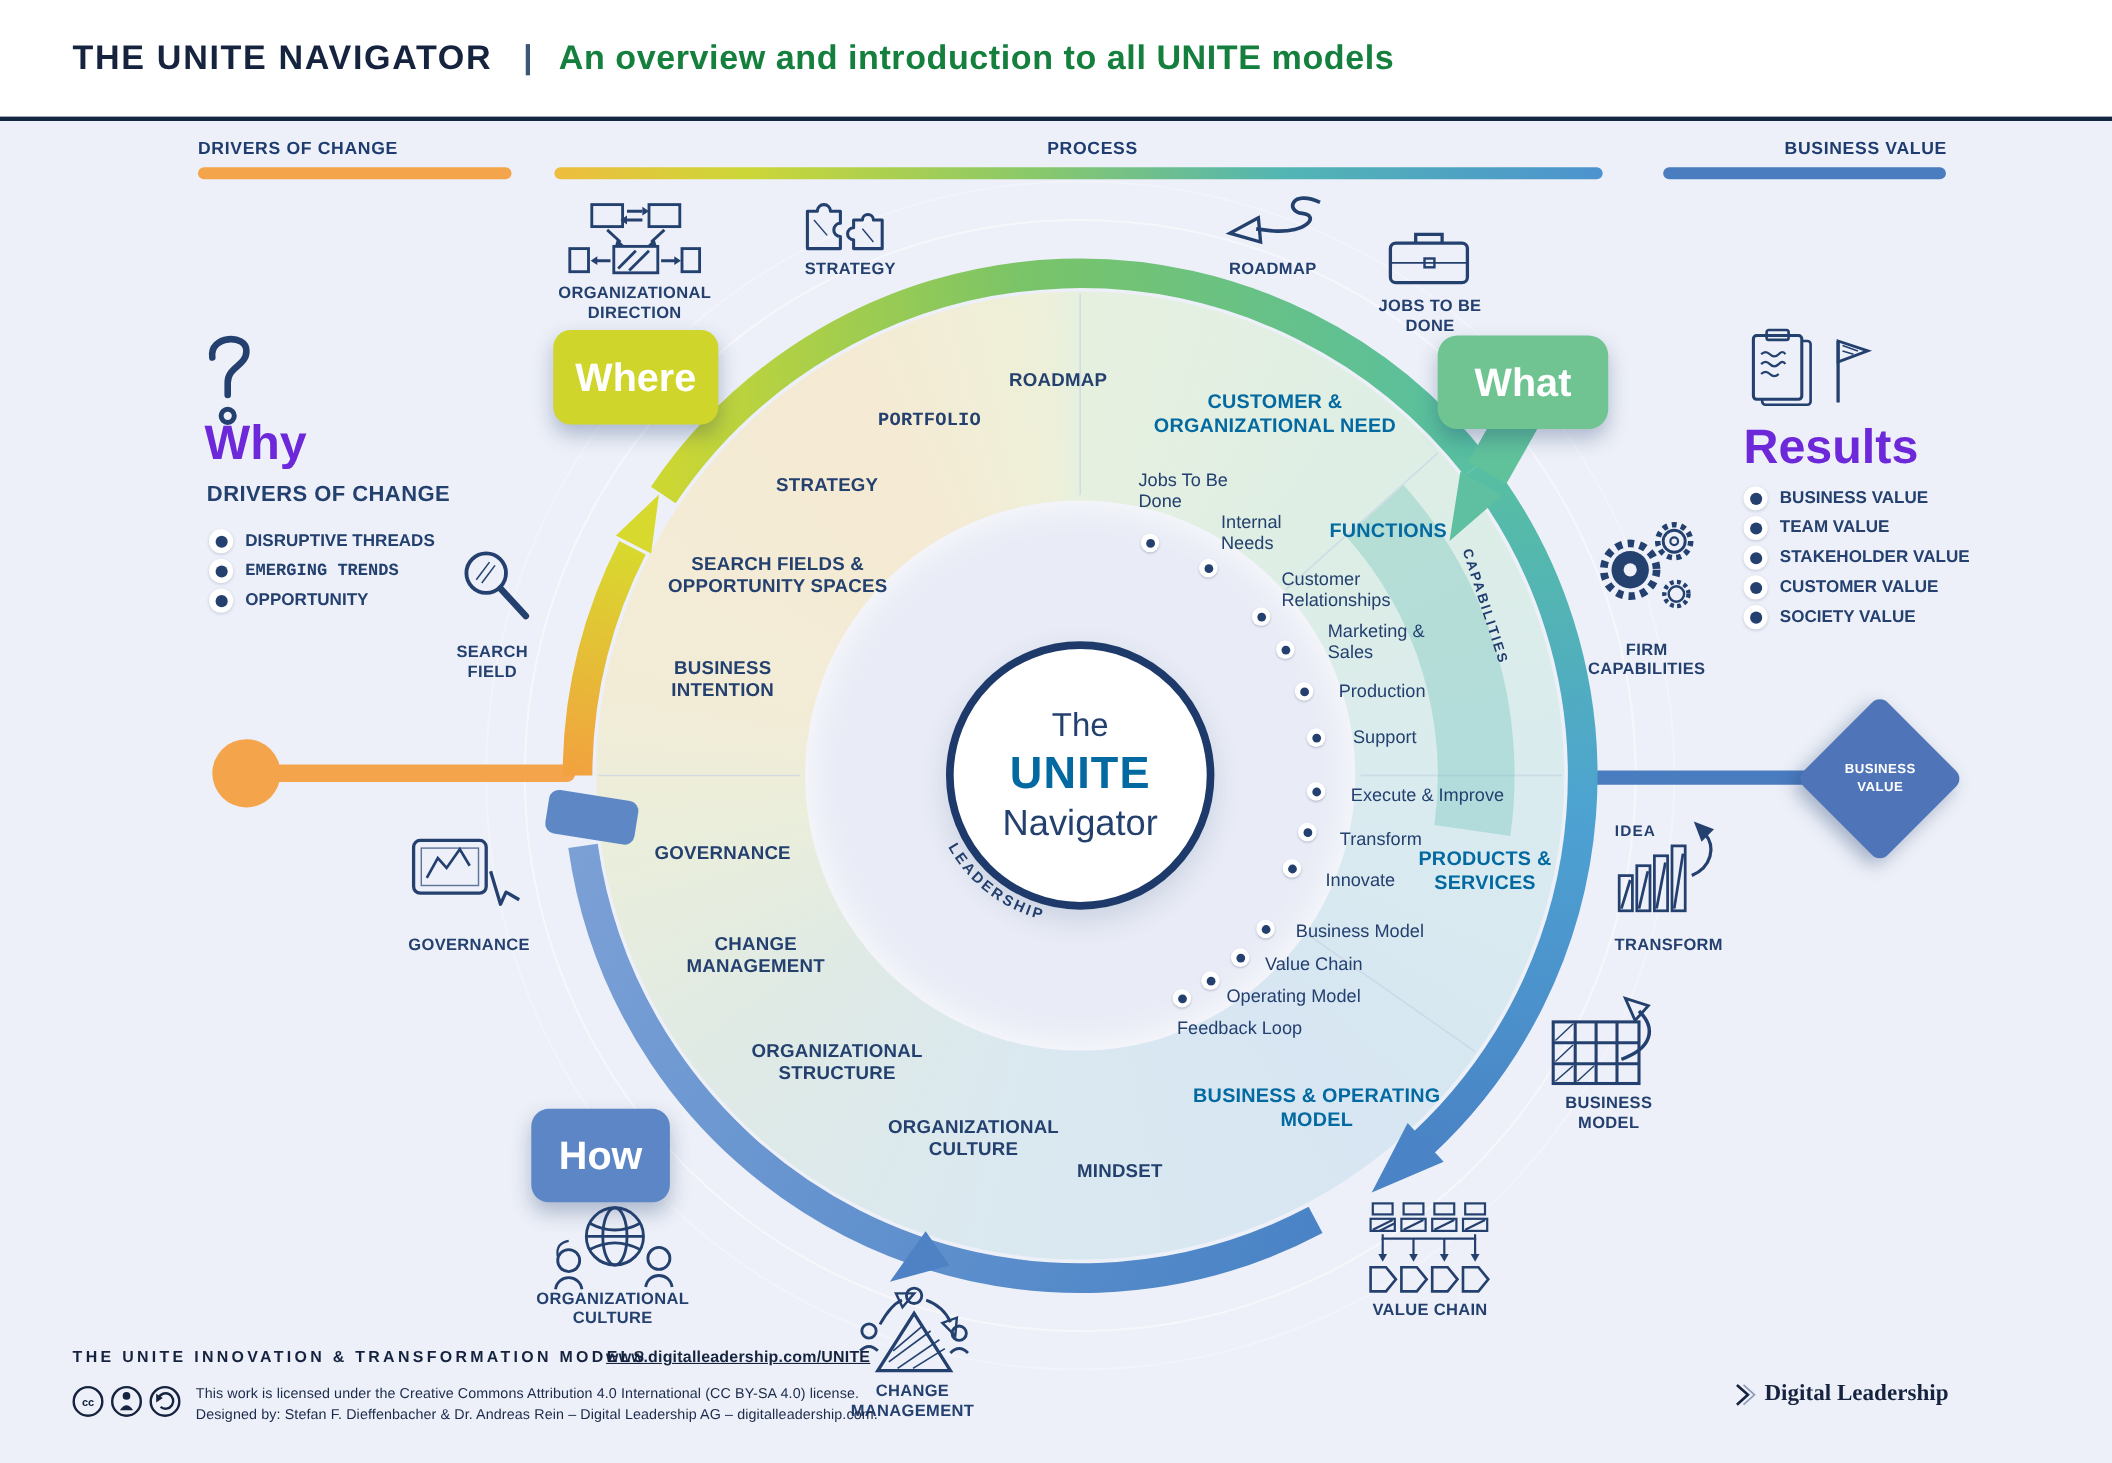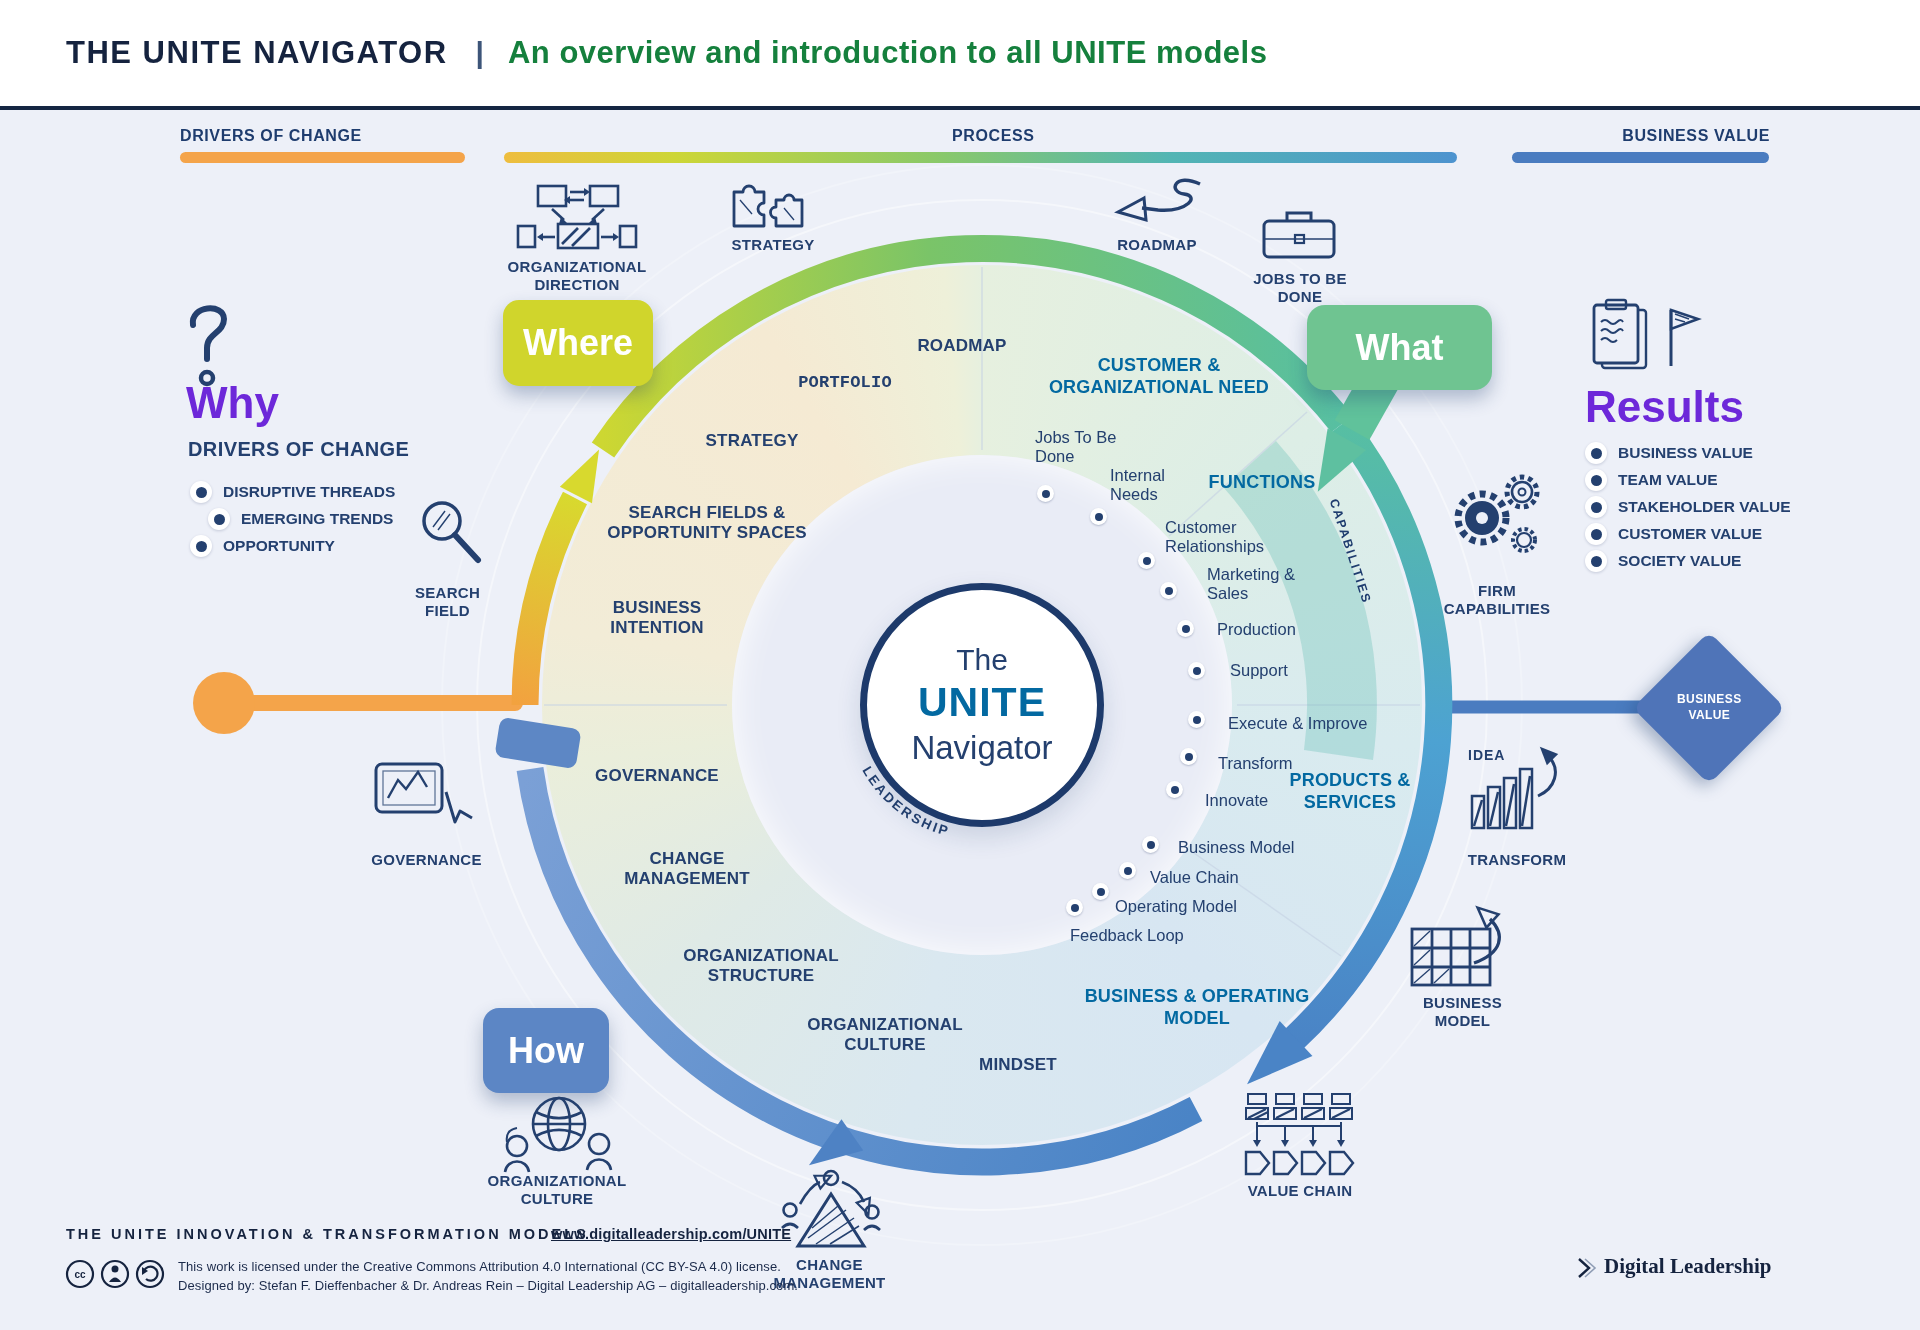--- a/index.html
+++ b/index.html
@@ -200,34 +200,34 @@
   <div class="adot" style="left:1188px;top:662px;"></div>
   <div class="adot" style="left:1188px;top:711px;"></div>
   <div class="adot" style="left:1180px;top:748px;"></div>
   <div class="adot" style="left:1166px;top:781px;"></div>
   <div class="adot" style="left:1142px;top:836px;"></div>
   <div class="adot" style="left:1119px;top:862px;"></div>
   <div class="adot" style="left:1092px;top:883px;"></div>
   <div class="adot" style="left:1066px;top:899px;"></div>
 
   <div class="stagebtn" style="left:503px;top:300px;width:150px;height:86px;background:#d0d52c;border-radius:16px;">Where</div>
-  <div class="stagebtn" style="left:1307px;top:305px;width:185px;height:85px;background:#6fc491;border-radius:18px;">What</div>
+  <div class="stagebtn" style="left:1307px;top:305px;width:155px;height:85px;background:#6fc491;border-radius:18px;">What</div>
   <div class="stagebtn" style="left:483px;top:1008px;width:126px;height:85px;background:#5c86c5;border-radius:16px;">How</div>
 
   <svg class="ic" style="left:182px;top:298px;" width="52" height="95" viewBox="0 0 52 95">
     <path d="M11,27 C8,7 42,5 42,21 C42,35 25,35 25,50 L25,61" fill="none" stroke="#24406f" stroke-width="6" stroke-linecap="round"></path>
     <circle cx="25" cy="80" r="6" fill="none" stroke="#24406f" stroke-width="4.5"></circle>
   </svg>
   <div class="big" style="left:186px;top:378px;">Why</div>
   <div class="sub" style="left:188px;top:438px;">DRIVERS OF CHANGE</div>
   <div class="bullet" style="left:190px;top:481px;">
       <span class="bdot"></span>
       <span>DISRUPTIVE THREADS</span>
     </div>
-  <div class="bullet" style="left:208px;top:508px;">
+  <div class="bullet" style="left:190px;top:508px;font-family:Liberation Mono, monospace;">
       <span class="bdot"></span>
       <span>EMERGING TRENDS</span>
     </div>
   <div class="bullet" style="left:190px;top:535px;">
       <span class="bdot"></span>
       <span>OPPORTUNITY</span>
     </div>
 
   <svg class="ic" style="left:415px;top:496px;" width="72" height="72" viewBox="0 0 72 72">
     <circle cx="27" cy="25" r="18" fill="none" stroke="#24406f" stroke-width="3.5"></circle>

